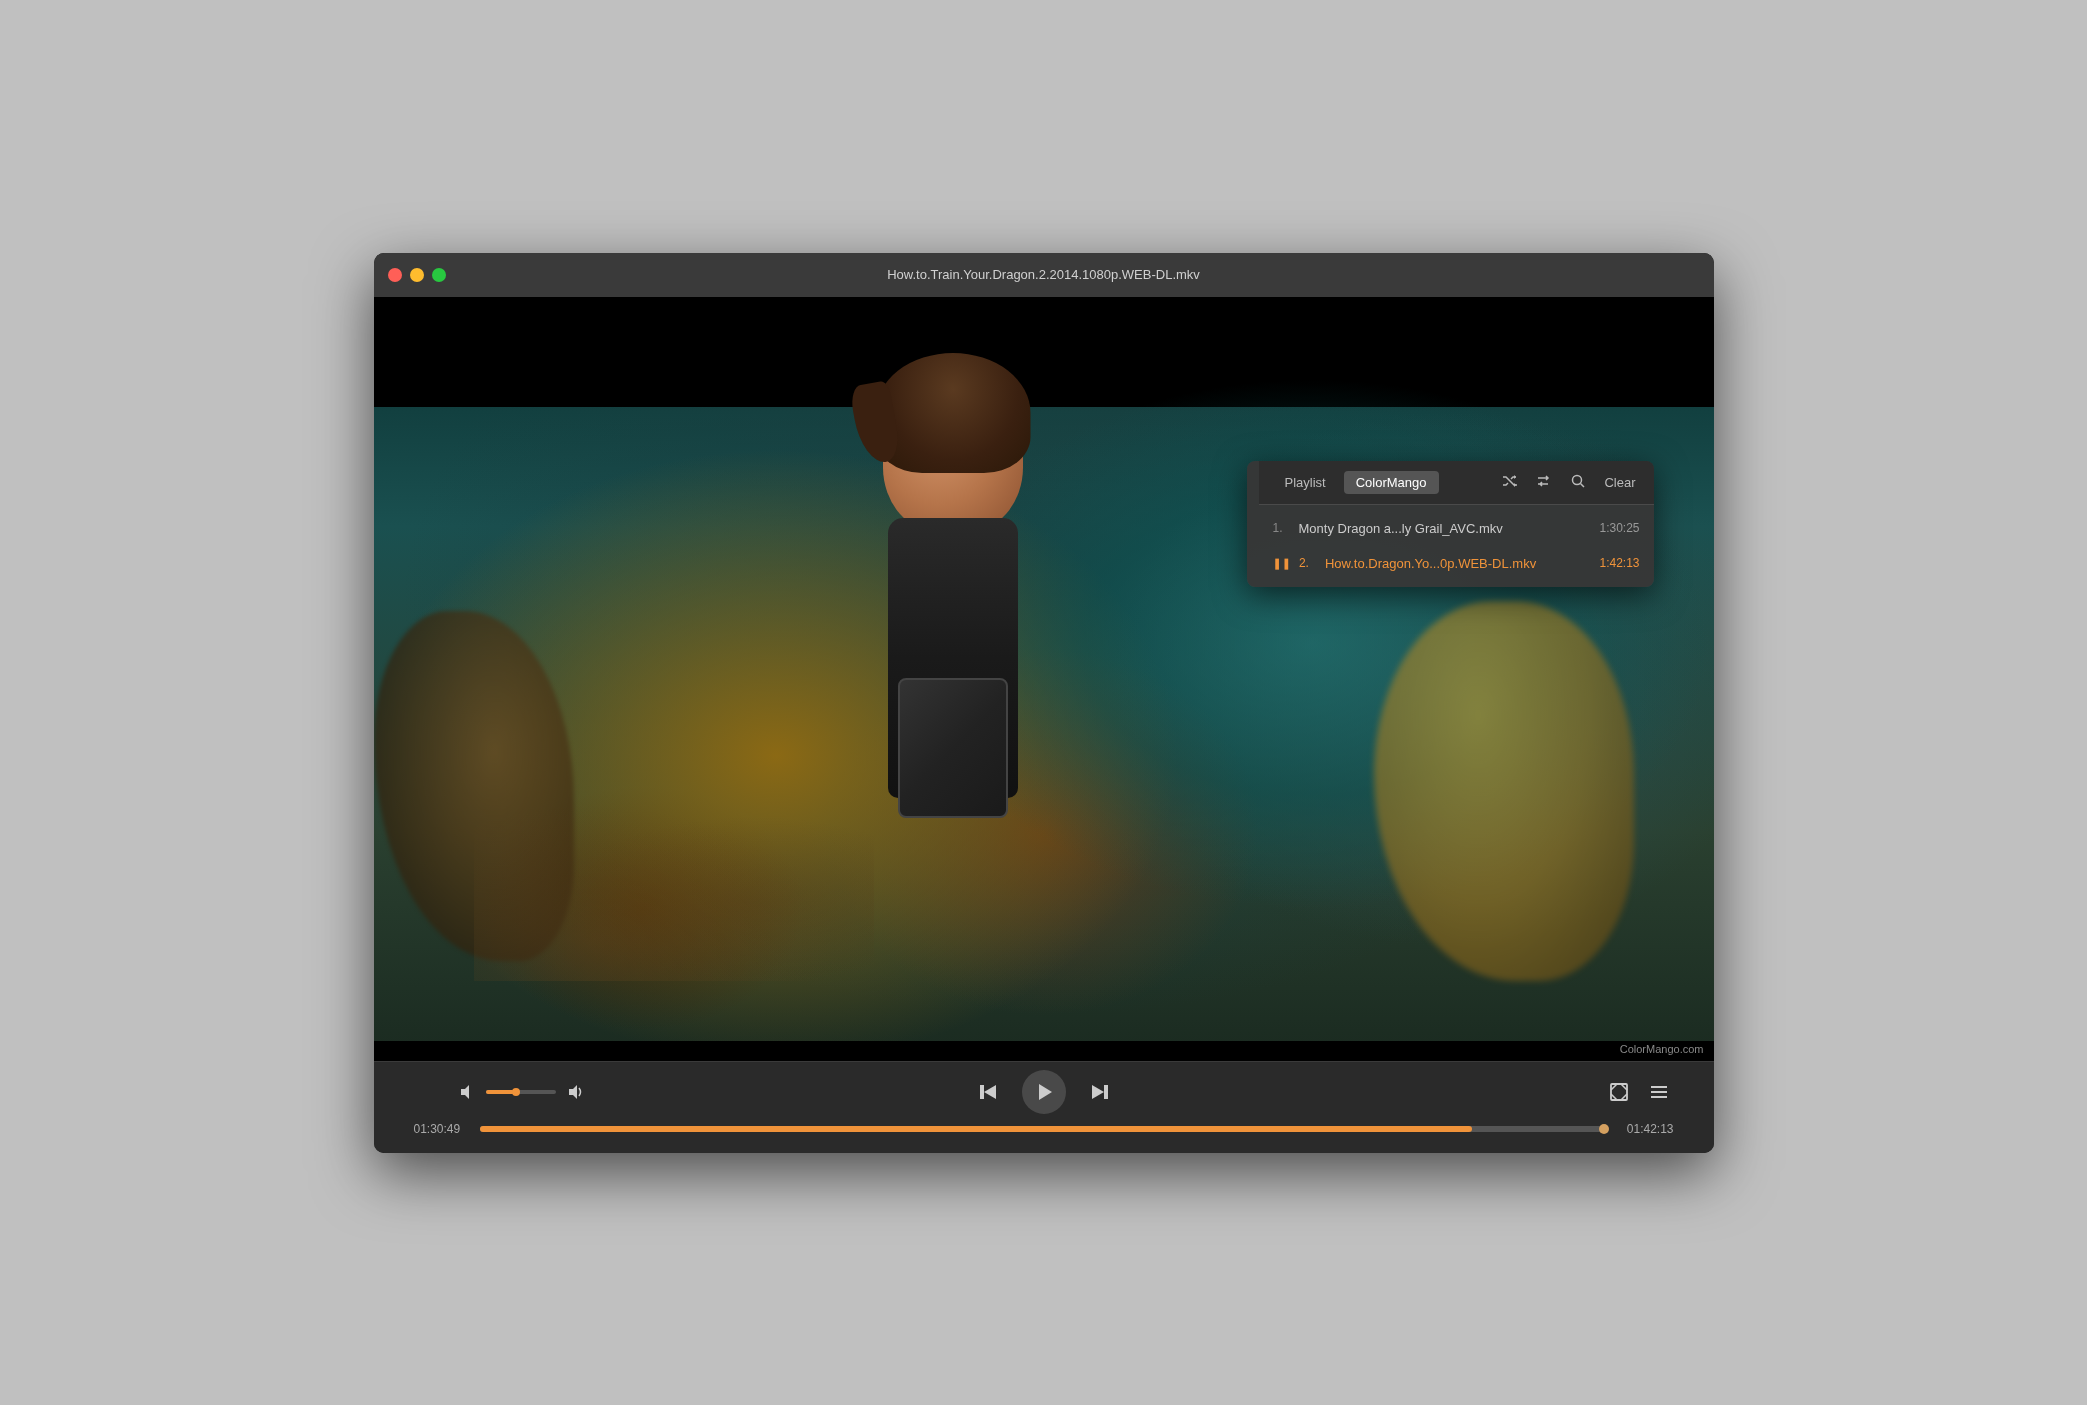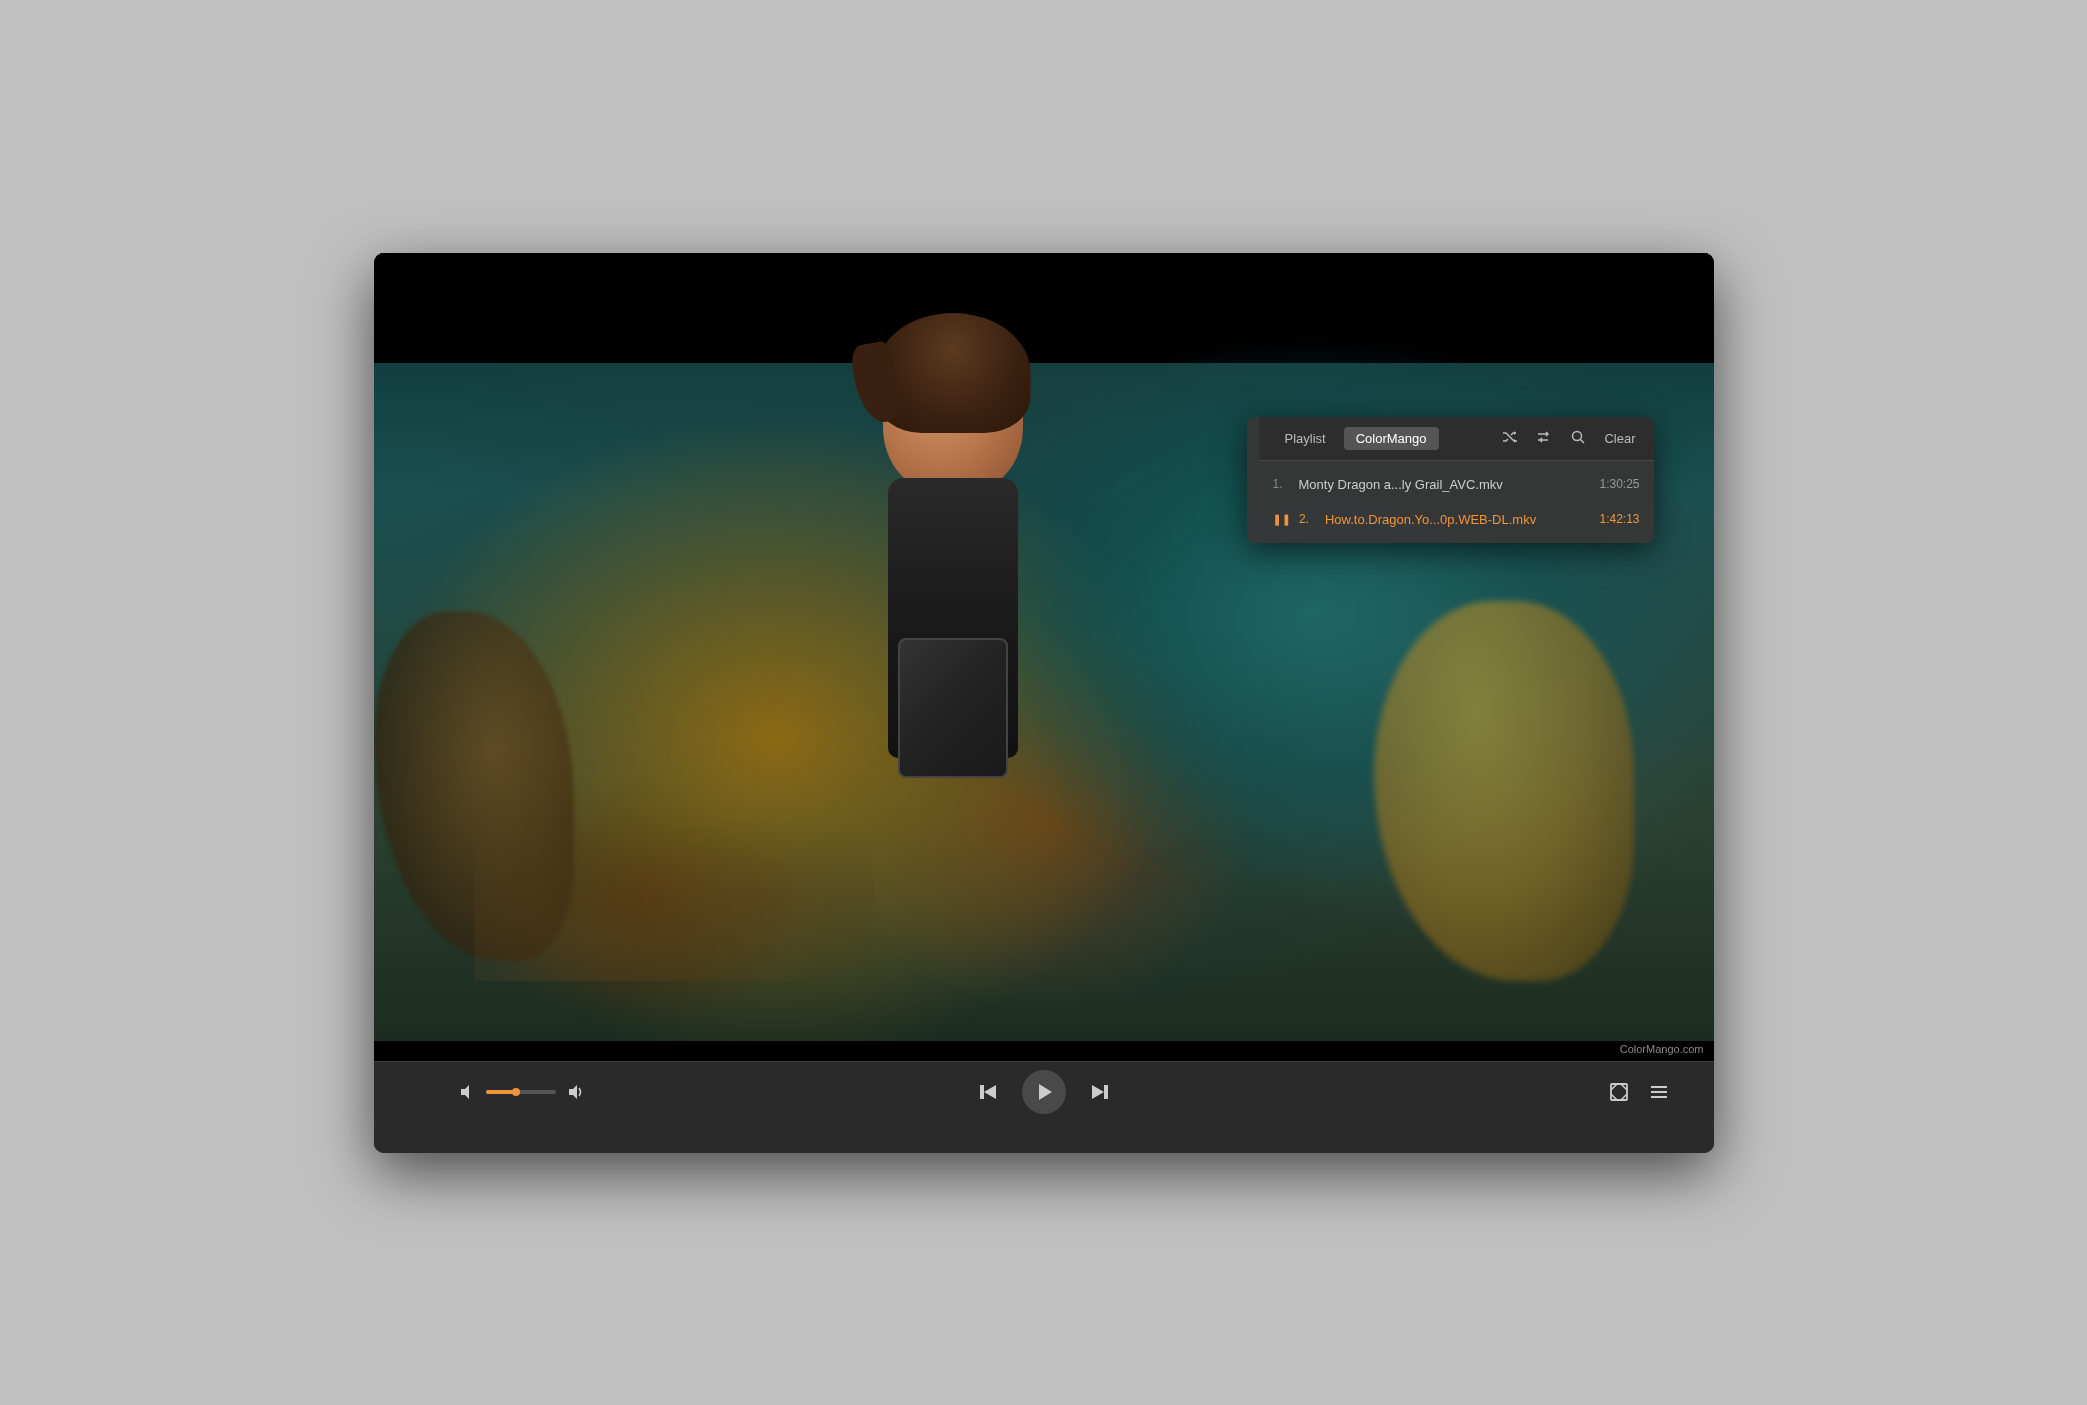--- a/index.html
+++ b/index.html
@@ -473,20 +473,28 @@
       height: 200px;
       background: radial-gradient(ellipse at 30% 80%, rgba(100,70,30,0.4) 0%, transparent 60%),
                   radial-gradient(ellipse at 70% 60%, rgba(80,50,20,0.3) 0%, transparent 50%);
     }
   </style>
 </head>
 <body>
 
 <div class="window">
 
+  <div class="title-bar">
+    <div class="traffic-lights">
+      <div class="traffic-light close"></div>
+      <div class="traffic-light minimize"></div>
+      <div class="traffic-light maximize"></div>
+    </div>
+    <span class="title-bar-text">How.to.Train.Your.Dragon.2.2014.1080p.WEB-DL.mkv</span>
+  </div>
 
   <div class="video-area">
     <div class="video-scene">
 
       <div class="letterbox-top"></div>
 
       <div class="bg-teal-bg"></div>
 
       <div class="bg-char-left"></div>
 
@@ -614,16 +622,24 @@
         <button class="ctrl-btn">
           <svg width="22" height="22" viewBox="0 0 22 22">
             <line x1="3" y1="6" x2="19" y2="6" stroke="#ccc" stroke-width="2"></line>
             <line x1="3" y1="11" x2="19" y2="11" stroke="#ccc" stroke-width="2"></line>
             <line x1="3" y1="16" x2="19" y2="16" stroke="#ccc" stroke-width="2"></line>
           </svg>
         </button>
       </div>
     </div>
 
+    <div class="progress-row">
+      <span class="time-label">01:30:49</span>
+      <div class="progress-track">
+        <div class="progress-fill"></div>
+        <div class="progress-handle"></div>
+      </div>
+      <span class="time-label right">01:42:13</span>
+    </div>
 
   </div>
 
 </div>
 
 </body></html>

